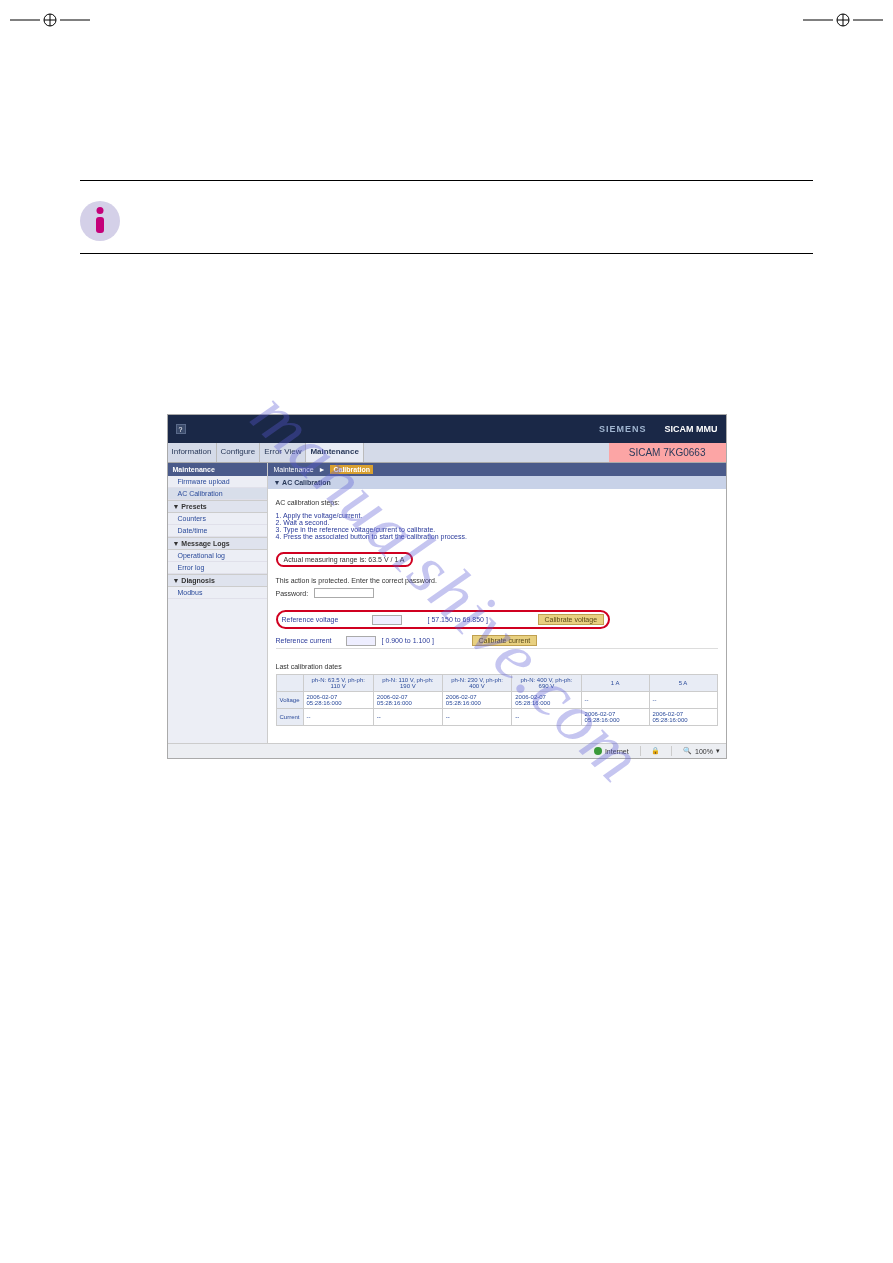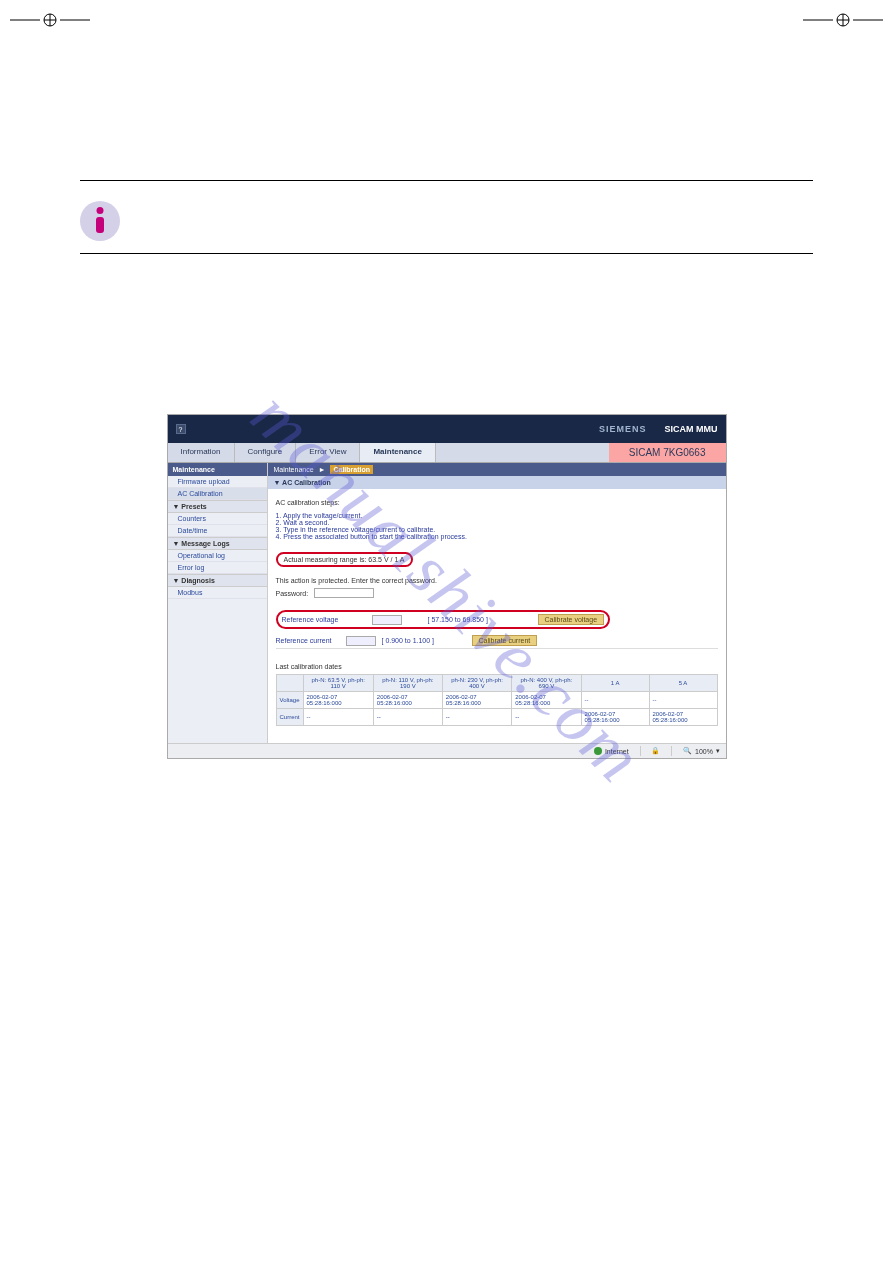--- a/index.html
+++ b/index.html
@@ -27,21 +27,21 @@
 
 .watermark { position: absolute; top: 50%; left: 50%; transform: translate(-50%, -50%) rotate(45deg); font-size: 70px; color: #5b5bd6; opacity: 0.35; font-style: italic; font-family: Georgia, serif; z-index: 50; pointer-events: none; white-space: nowrap; letter-spacing: 2px; }
 
 .app { border: 1px solid #aaa; background: #fff; position: relative; font-size: 7px; }
 .app-header { background: #1a2847; color: #fff; display: flex; align-items: center; height: 28px; padding: 0 8px; }
 .help-icon { width: 10px; height: 10px; background: #3a4a6a; color: #fff; border: 1px solid #5a6a8a; display: inline-flex; align-items: center; justify-content: center; font-size: 7px; }
 .brand { margin-left: auto; font-weight: bold; letter-spacing: 1px; font-size: 9px; color: #a0b5d0; }
 .product { margin-left: 18px; font-weight: bold; font-size: 9px; }
 
 .nav-tabs { display: flex; background: #d4dae8; border-bottom: 1px solid #aaa; }
-.nav-tab { padding: 4px 13px; border-right: 1px solid #bbb; font-size: 8px; color: #2a3a5a; background: #d4dae8; }
+.nav-tab { padding: 4px 4px; border-right: 1px solid #bbb; font-size: 8px; color: #2a3a5a; background: #d4dae8; }
 .nav-tab.active { background: #e8ecf5; font-weight: bold; }
 .device-id { margin-left: auto; padding: 4px 20px; font-size: 10px; color: #2a3a5a; background: #fca5a5; }
 
 .body { display: flex; min-height: 280px; }
 .sidebar { width: 100px; background: #eceef5; border-right: 1px solid #ccc; }
 .side-head { background: #4a5a8a; color: #fff; padding: 3px 5px; font-size: 7px; font-weight: bold; }
 .side-item { padding: 2px 5px 2px 10px; font-size: 7px; color: #2a4a9a; border-bottom: 1px solid #e0e0ea; }
 .side-item.active { background: #d8deea; }
 .side-group { background: #dfe3ee; padding: 2px 5px; font-size: 7px; font-weight: bold; border-top: 1px solid #ccc; border-bottom: 1px solid #ccc; }
 

